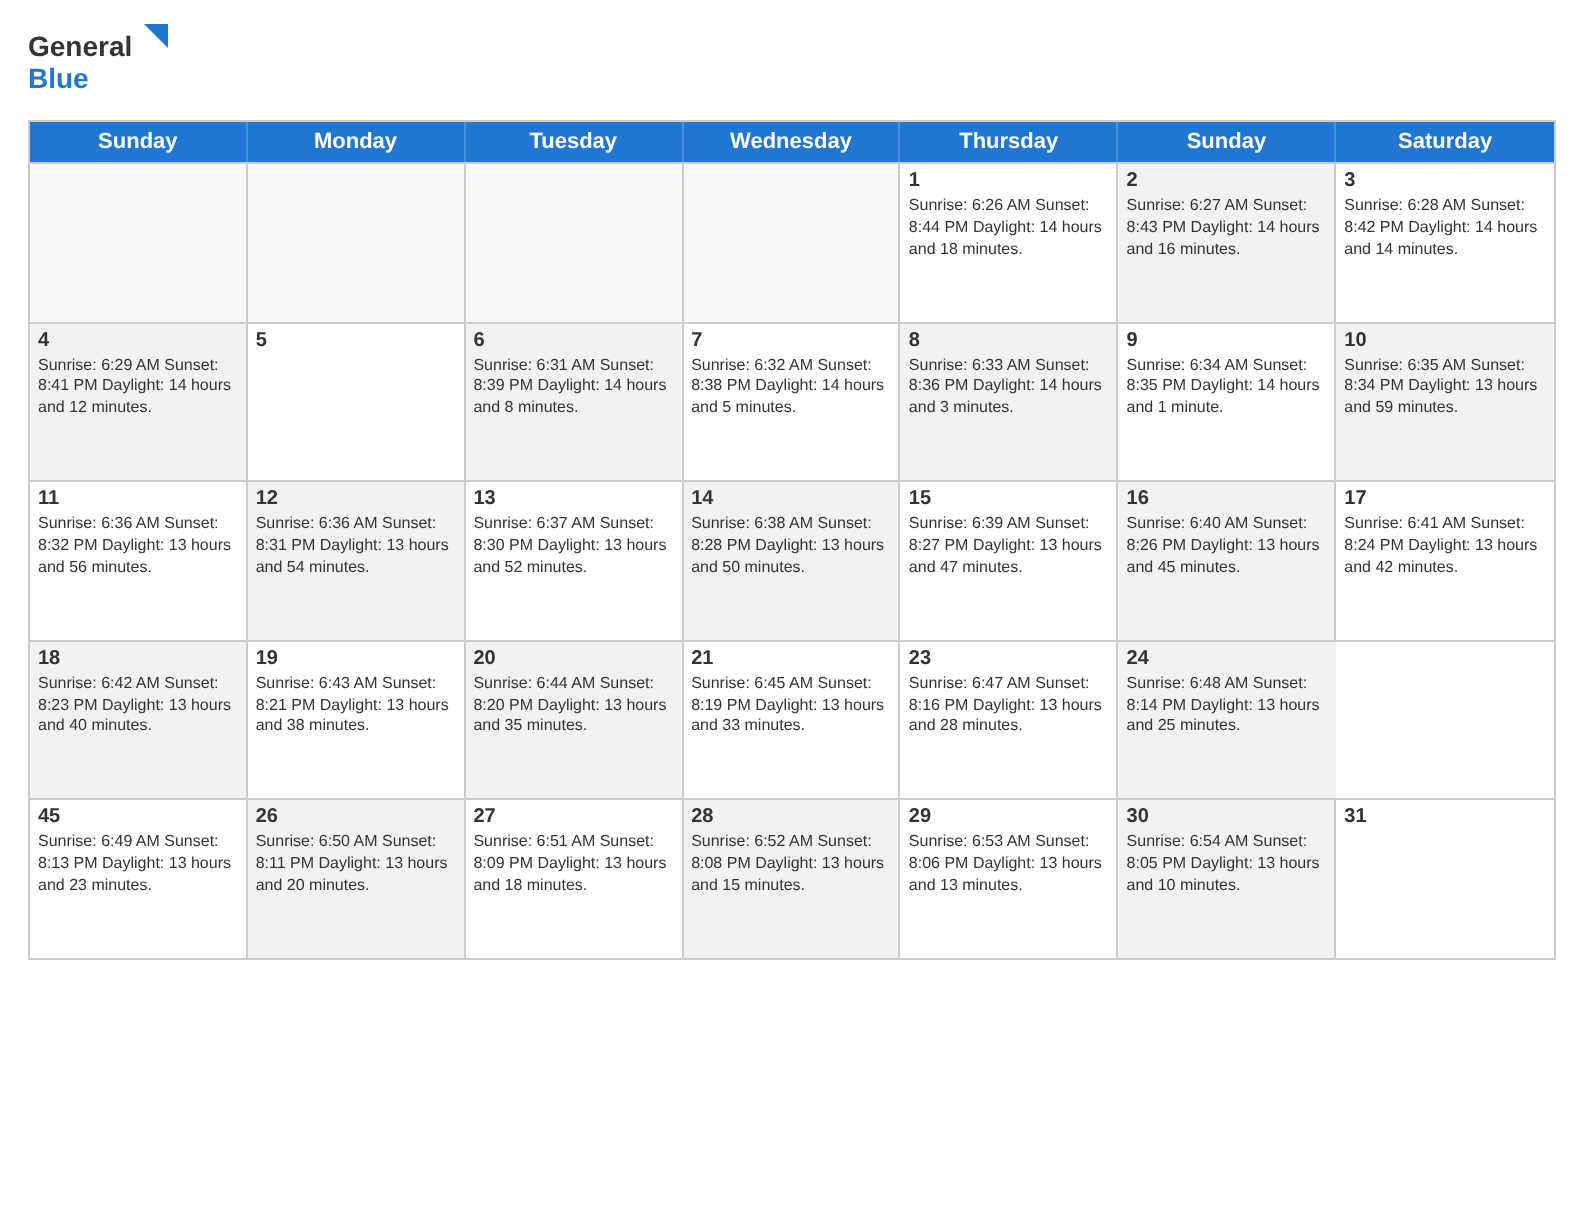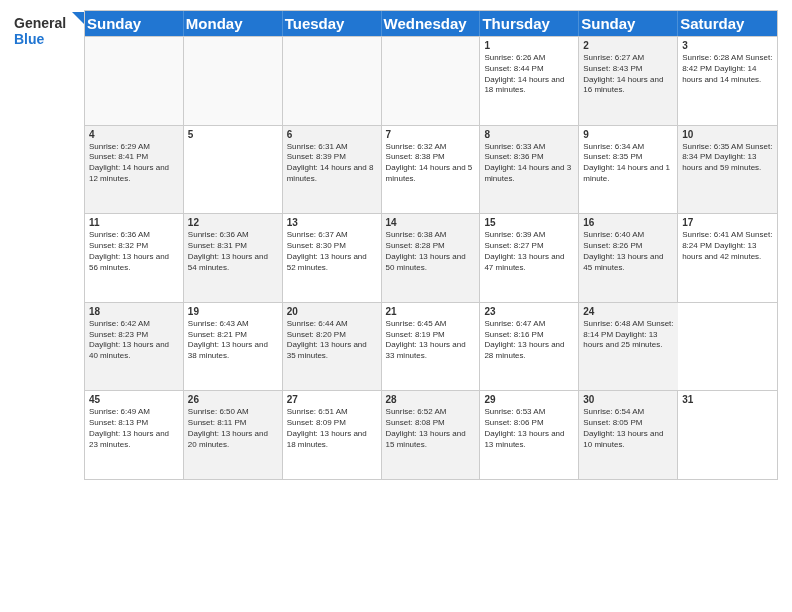--- a/index.html
+++ b/index.html
@@ -8,21 +8,21 @@
       background: #fff;
       width: 792px;
       height: 612px;
       overflow: hidden;
     }
     .page {
       width: 792px;
       height: 488px;
       padding: 10px 14px 8px 14px;
       display: flex;
-      flex-direction: row;
+      flex-direction: column;
     }
     .header {
       display: flex;
       justify-content: space-between;
       align-items: flex-start;
       margin-bottom: 6px;
     }
     .logo {
       display: flex;
       align-items: center;
@@ -47,23 +47,23 @@
       flex-direction: column;
       border: 1px solid #ccc;
     }
     .cal-header-row {
       display: grid;
       grid-template-columns: repeat(7, 1fr);
       background: #2176d2;
     }
     .cal-header-cell {
       color: #fff;
-      font-size: 15px;
+      font-size: 11px;
       font-weight: bold;
-      text-align: left;
+      text-align: center;
       padding: 4px 2px;
       border-right: 1px solid #4a90d9;
     }
     .cal-header-cell:last-child { border-right: none; }
     .cal-body {
       flex: 1;
       display: flex;
       flex-direction: column;
     }
     .cal-week {

